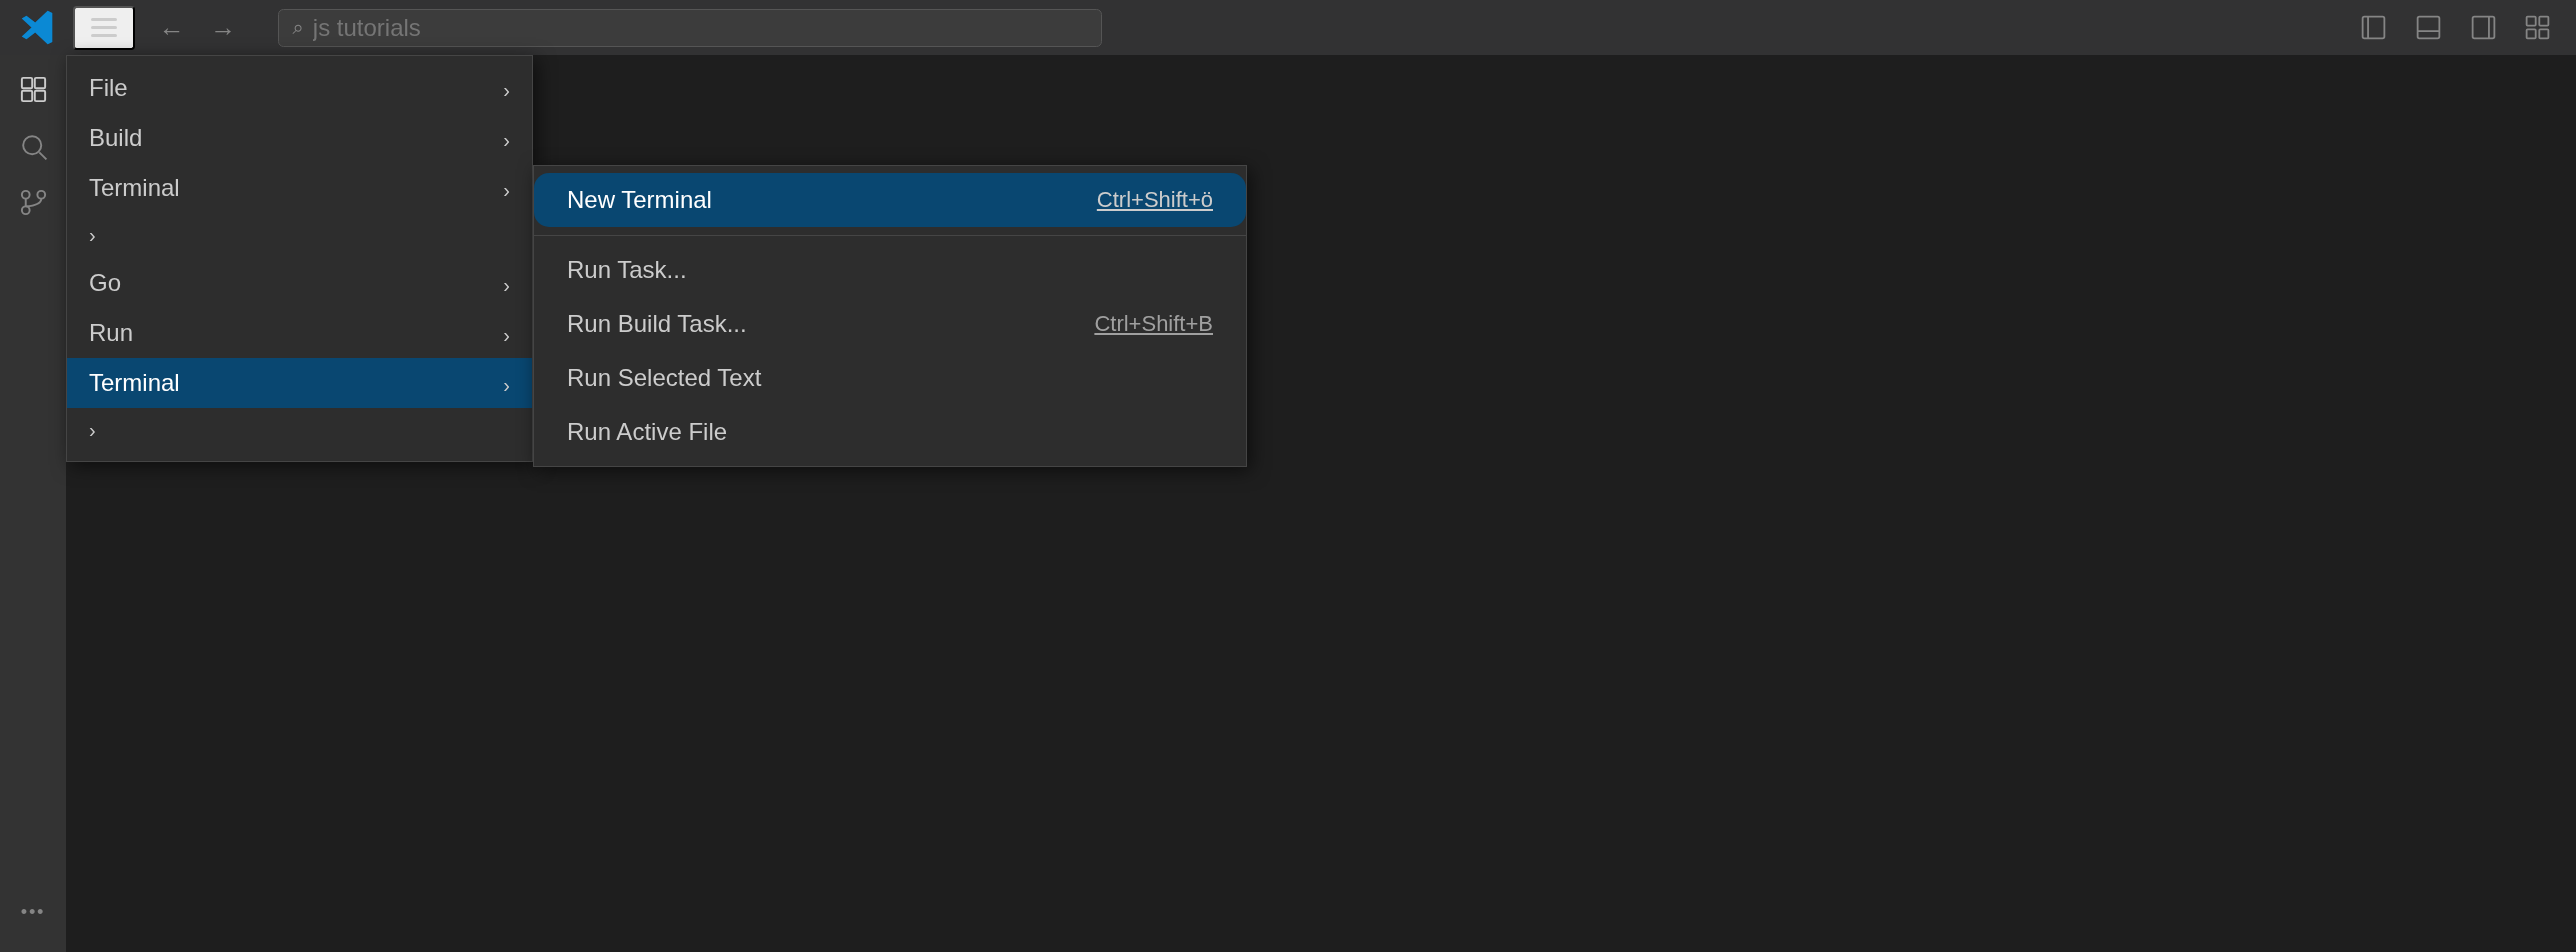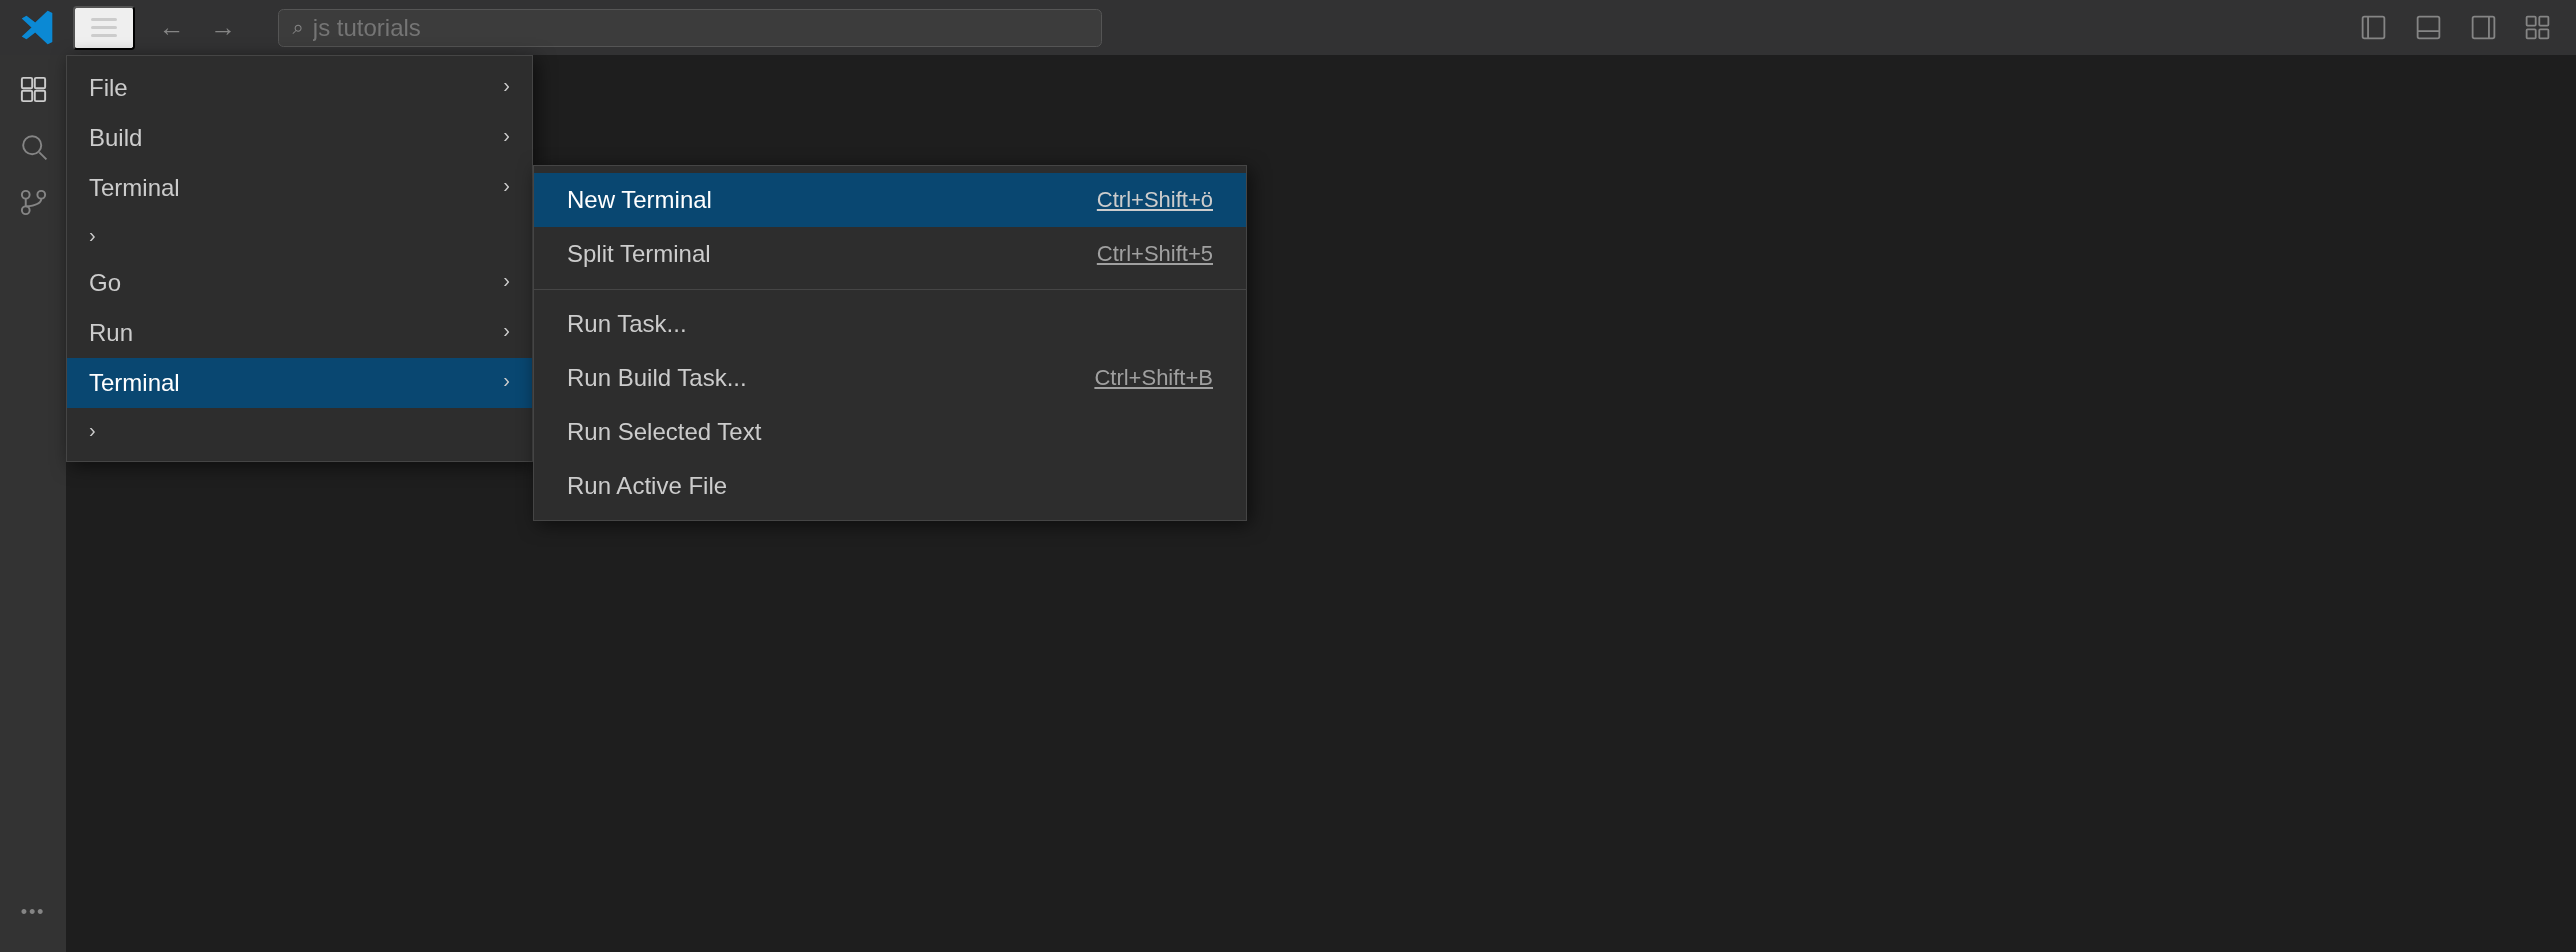--- a/index.html
+++ b/index.html
@@ -186,21 +186,21 @@
       width: 467px;
       background: #2d2d2d;
       border: 0.9px solid #454545;
       box-shadow: 3.7px 3.7px 18.3px rgba(0,0,0,0.6);
       padding: 7.3px 0;
       z-index: 200;
     }
 
     .menu-item {
       display: flex;
-      align-items: flex-start;
+      align-items: flex-end;
       padding: 11px 22px;
       cursor: pointer;
       color: #cccccc;
       font-size: 24px;
       gap: 11px;
       position: relative;
     }
 
     .menu-item.active {
       background: #094771;
@@ -230,20 +230,21 @@
     }
 
     .submenu-item {
       display: flex;
       align-items: center;
       padding: 13px 33px;
       cursor: pointer;
       color: #cccccc;
       font-size: 24px;
       gap: 11px;
+      border-radius: 15px;
     }
 
     .submenu-item.highlighted {
       background: #094771;
       color: #ffffff;
     }
 
     .submenu-item-label {
       flex: 1;
     }
@@ -408,24 +409,20 @@
 
       </div>
 
       <div class="submenu">
 
         <div class="submenu-item highlighted">
           <span class="submenu-item-label">New Terminal</span>
           <span class="submenu-item-shortcut">Ctrl+Shift+ö</span>
         </div>
 
-        <div class="submenu-item">
-          <span class="submenu-item-label">Split Terminal</span>
-          <span class="submenu-item-shortcut">Ctrl+Shift+5</span>
-        </div>
 
         <div class="submenu-divider"></div>
 
         <div class="submenu-item">
           <span class="submenu-item-label">Run Task...</span>
           <span class="submenu-item-shortcut"></span>
         </div>
 
         <div class="submenu-item">
           <span class="submenu-item-label">Run Build Task...</span>

